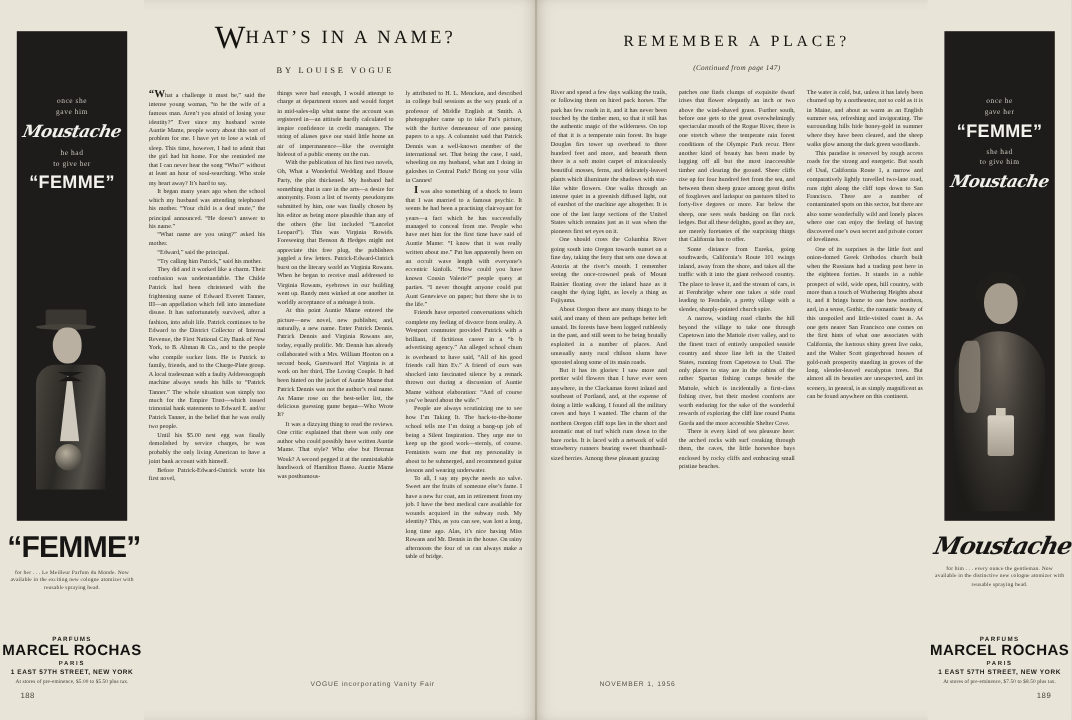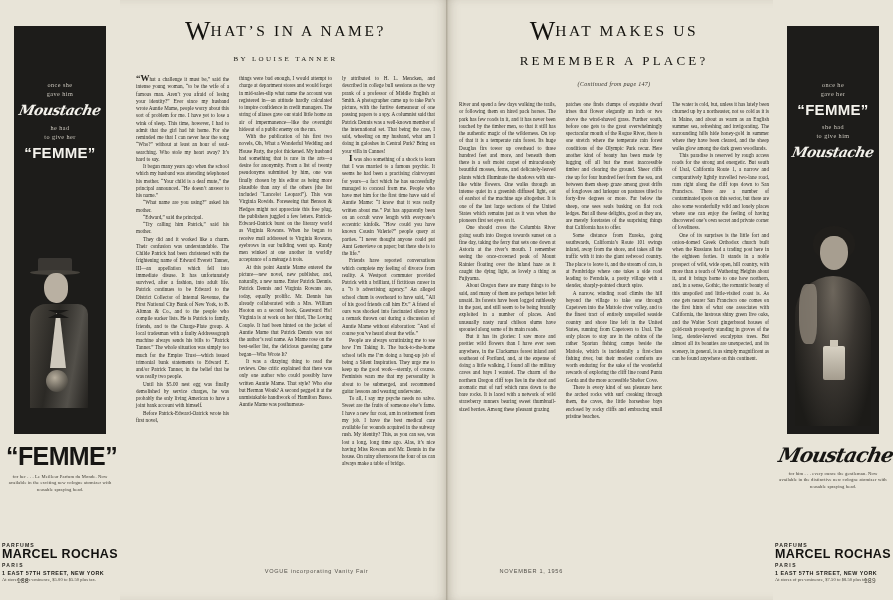--- a/index.html
+++ b/index.html
@@ -59,34 +59,34 @@
     background:linear-gradient(180deg,#d8d2c4,#a49c8e);border-radius:2px;}
   .bottle:after{content:"";position:absolute;left:7px;top:-6px;width:8px;height:7px;background:#cec7b8;}
 
   .ad-below{width:108px;text-align:center;margin-top:10px;}
   .ad-big-femme{font-family:"Liberation Sans",sans-serif;font-weight:bold;
     font-size:25px;letter-spacing:-.6px;color:#171614;line-height:1;}
   .ad-big-script{font-family:"DejaVu Serif",serif;font-style:italic;font-weight:bold;
     font-size:20px;color:#171614;letter-spacing:-1px;transform:skewX(-12deg);line-height:1.1;}
   .ad-fine{font-size:4.6px;line-height:6.4px;color:#3a372f;letter-spacing:.15px;
     margin-top:5px;text-align:center;font-family:"Liberation Serif",serif;}
-  .ad-house{margin-top:auto;padding-bottom:18px;text-align:left;}
+  .ad-house{margin-top:auto;padding-bottom:30px;text-align:center;}
   .house-parfums{font-family:"Liberation Sans",sans-serif;font-weight:bold;
     font-size:5.2px;letter-spacing:1.1px;color:#26241f;}
   .house-name{font-family:"Liberation Sans",sans-serif;font-weight:bold;
     font-size:12.5px;letter-spacing:.4px;color:#131210;line-height:1.1;}
   .house-paris{font-family:"Liberation Sans",sans-serif;font-weight:bold;
     font-size:5px;letter-spacing:1.4px;color:#2a2823;}
   .house-addr{font-family:"Liberation Sans",sans-serif;font-weight:bold;
     font-size:5.4px;letter-spacing:.5px;color:#1d1c18;margin-top:2px;}
   .house-price{font-size:4.4px;color:#3d3a33;letter-spacing:.1px;margin-top:1px;}
 
   
   .editorial{position:absolute;top:0;bottom:0;}
-  .editorial.ed-left{left:120px;right:8px;margin-left:12px;}
+  .editorial.ed-left{left:120px;right:8px;}
   .editorial.ed-right{left:8px;right:120px;}
 
   .headline{text-align:center;padding-top:18px;}
   .hl-main{font-family:"Liberation Serif",serif;font-size:15.5px;letter-spacing:2.6px;
     color:#14130f;line-height:1;white-space:nowrap;}
   .hl-main .dropcap{font-size:27px;letter-spacing:0;vertical-align:-4px;}
   .hl-sub{font-family:"Liberation Serif",serif;font-style:italic;font-size:8.6px;
     letter-spacing:1.3px;color:#1a1914;margin-top:8px;line-height:13px;}
   .hl-by{font-family:"Liberation Serif",serif;font-size:7px;letter-spacing:2.4px;
     color:#1a1914;margin-top:10px;}
@@ -158,21 +158,21 @@
         <div class="house-name">MARCEL ROCHAS</div>
         <div class="house-paris">PARIS</div>
         <div class="house-addr">1 EAST 57TH STREET, NEW YORK</div>
         <div class="house-price">At stores of pre-eminence, $5.00 to $5.50 plus tax.</div>
       </div>
     </div>
 
     <div class="editorial ed-left">
       <div class="headline">
         <div class="hl-main"><span class="dropcap">W</span><span>HAT’S IN A NAME?</span></div>
-        <div class="hl-by">BY LOUISE TANNER</div>
+        <div class="hl-by">BY LOUISE VOGUE</div>
       </div>
       <div class="columns" style="margin-top:12px;">
         <div class="col">
           <p class="lead noindent">“What a challenge it must be,” said the intense young woman, “to be the wife of a famous man. Aren’t you afraid of losing your identity?” Ever since my husband wrote Auntie Mame, people worry about this sort of problem for me. I have yet to lose a wink of sleep. This time, however, I had to admit that the girl had hit home. For she reminded me that I can never hear the song “Who?” without at least an hour of soul-searching. Who stole my heart away? It’s hard to say.</p>
           <p>It began many years ago when the school which my husband was attending telephoned his mother. “Your child is a deaf mute,” the principal announced. “He doesn’t answer to his name.”</p>
           <p>“What name are you using?” asked his mother.</p>
           <p>“Edward,” said the principal.</p>
           <p>“Try calling him Patrick,” said his mother.</p>
           <p>They did and it worked like a charm. Their confusion was understandable. The Childe Patrick had been christened with the frightening name of Edward Everett Tanner, III—an appellation which fell into immediate disuse. It has unfortunately survived, after a fashion, into adult life. Patrick continues to be Edward to the District Collector of Internal Revenue, the First National City Bank of New York, to B. Altman &amp; Co., and to the people who compile sucker lists. He is Patrick to family, friends, and to the Charge-Plate group. A local tradesman with a faulty Addressograph machine always sends his bills to “Patrick Tanner.” The whole situation was simply too much for the Empire Trust—which issued trimonial bank statements to Edward E. and/or Patrick Tanner, in the belief that he was really two people.</p>
           <p>Until his $5.00 nest egg was finally demolished by service charges, he was probably the only living American to have a joint bank account with himself.</p>
@@ -195,21 +195,20 @@
       <div class="runhead center-left">VOGUE incorporating Vanity Fair</div>
     </div>
 
     <div class="folio l">188</div>
   </div>
 
   <div class="page right">
 
     <div class="editorial ed-right">
       <div class="headline">
-        <div class="hl-main"><span class="dropcap">W</span><span>HAT MAKES US</span></div>
         <div class="hl-main hl-line2">REMEMBER A PLACE?</div>
         <div class="hl-cont">(Continued from page 147)</div>
       </div>
       <div class="columns" style="margin-top:14px;">
         <div class="col">
           <p class="noindent">River and spend a few days walking the trails, or following them on hired pack horses. The park has few roads in it, and it has never been touched by the timber men, so that it still has the authentic magic of the wilderness. On top of that it is a temperate rain forest. Its huge Douglas firs tower up overhead to three hundred feet and more, and beneath them there is a soft moist carpet of miraculously beautiful mosses, ferns, and delicately-leaved plants which illuminate the shadows with star-like white flowers. One walks through an intense quiet in a greenish diffused light, out of earshot of the machine age altogether. It is one of the last large sections of the United States which remains just as it was when the pioneers first set eyes on it.</p>
           <p>One should cross the Columbia River going south into Oregon towards sunset on a fine day, taking the ferry that sets one down at Astoria at the river’s mouth. I remember seeing the once-crowned peak of Mount Rainier floating over the inland haze as it caught the dying light, as lovely a thing as Fujiyama.</p>
           <p>About Oregon there are many things to be said, and many of them are perhaps better left unsaid. Its forests have been logged ruthlessly in the past, and still seem to be being brutally exploited in a number of places. And unusually nasty rural chilson slums have sprouted along some of its main roads.</p>
           <p>But it has its glories: I saw more and prettier wild flowers than I have ever seen anywhere, in the Clackamas forest inland and southeast of Portland, and, at the expense of doing a little walking, I found all the military caves and bays I wanted. The charm of the northern Oregon cliff tops lies in the short and aromatic mat of turf which runs down to the bare rocks. It is laced with a network of wild strawberry runners bearing sweet thumbnail-sized berries. Among these pleasant grazing</p>
           <p></p>

